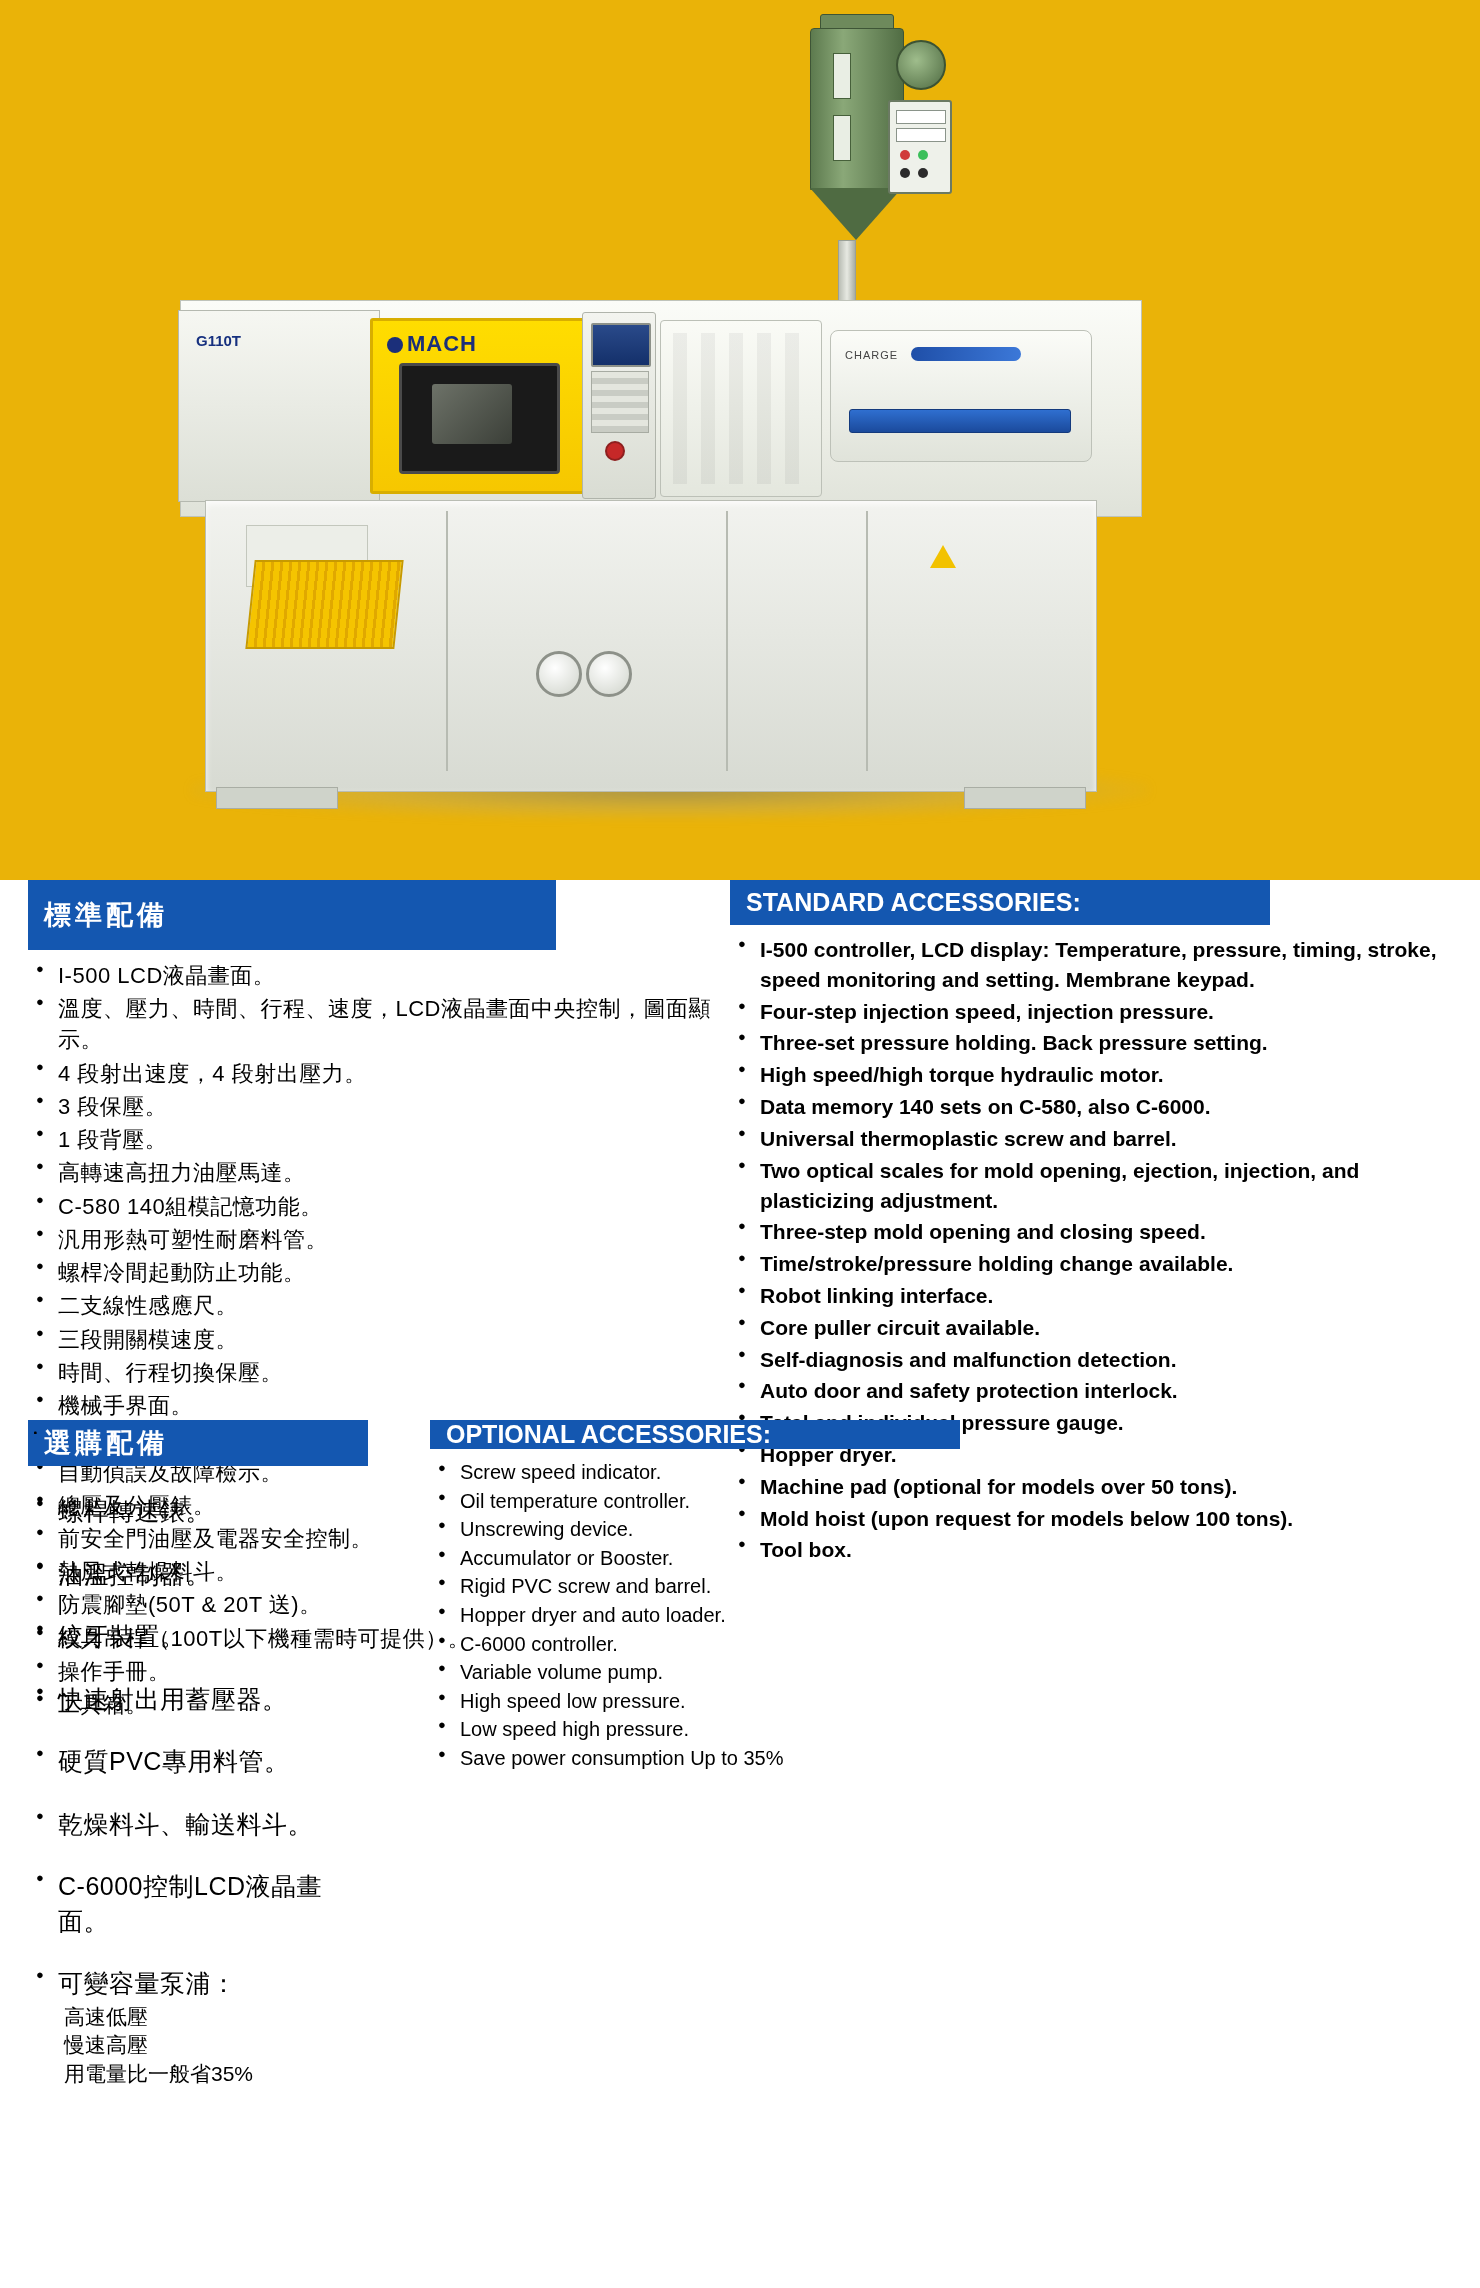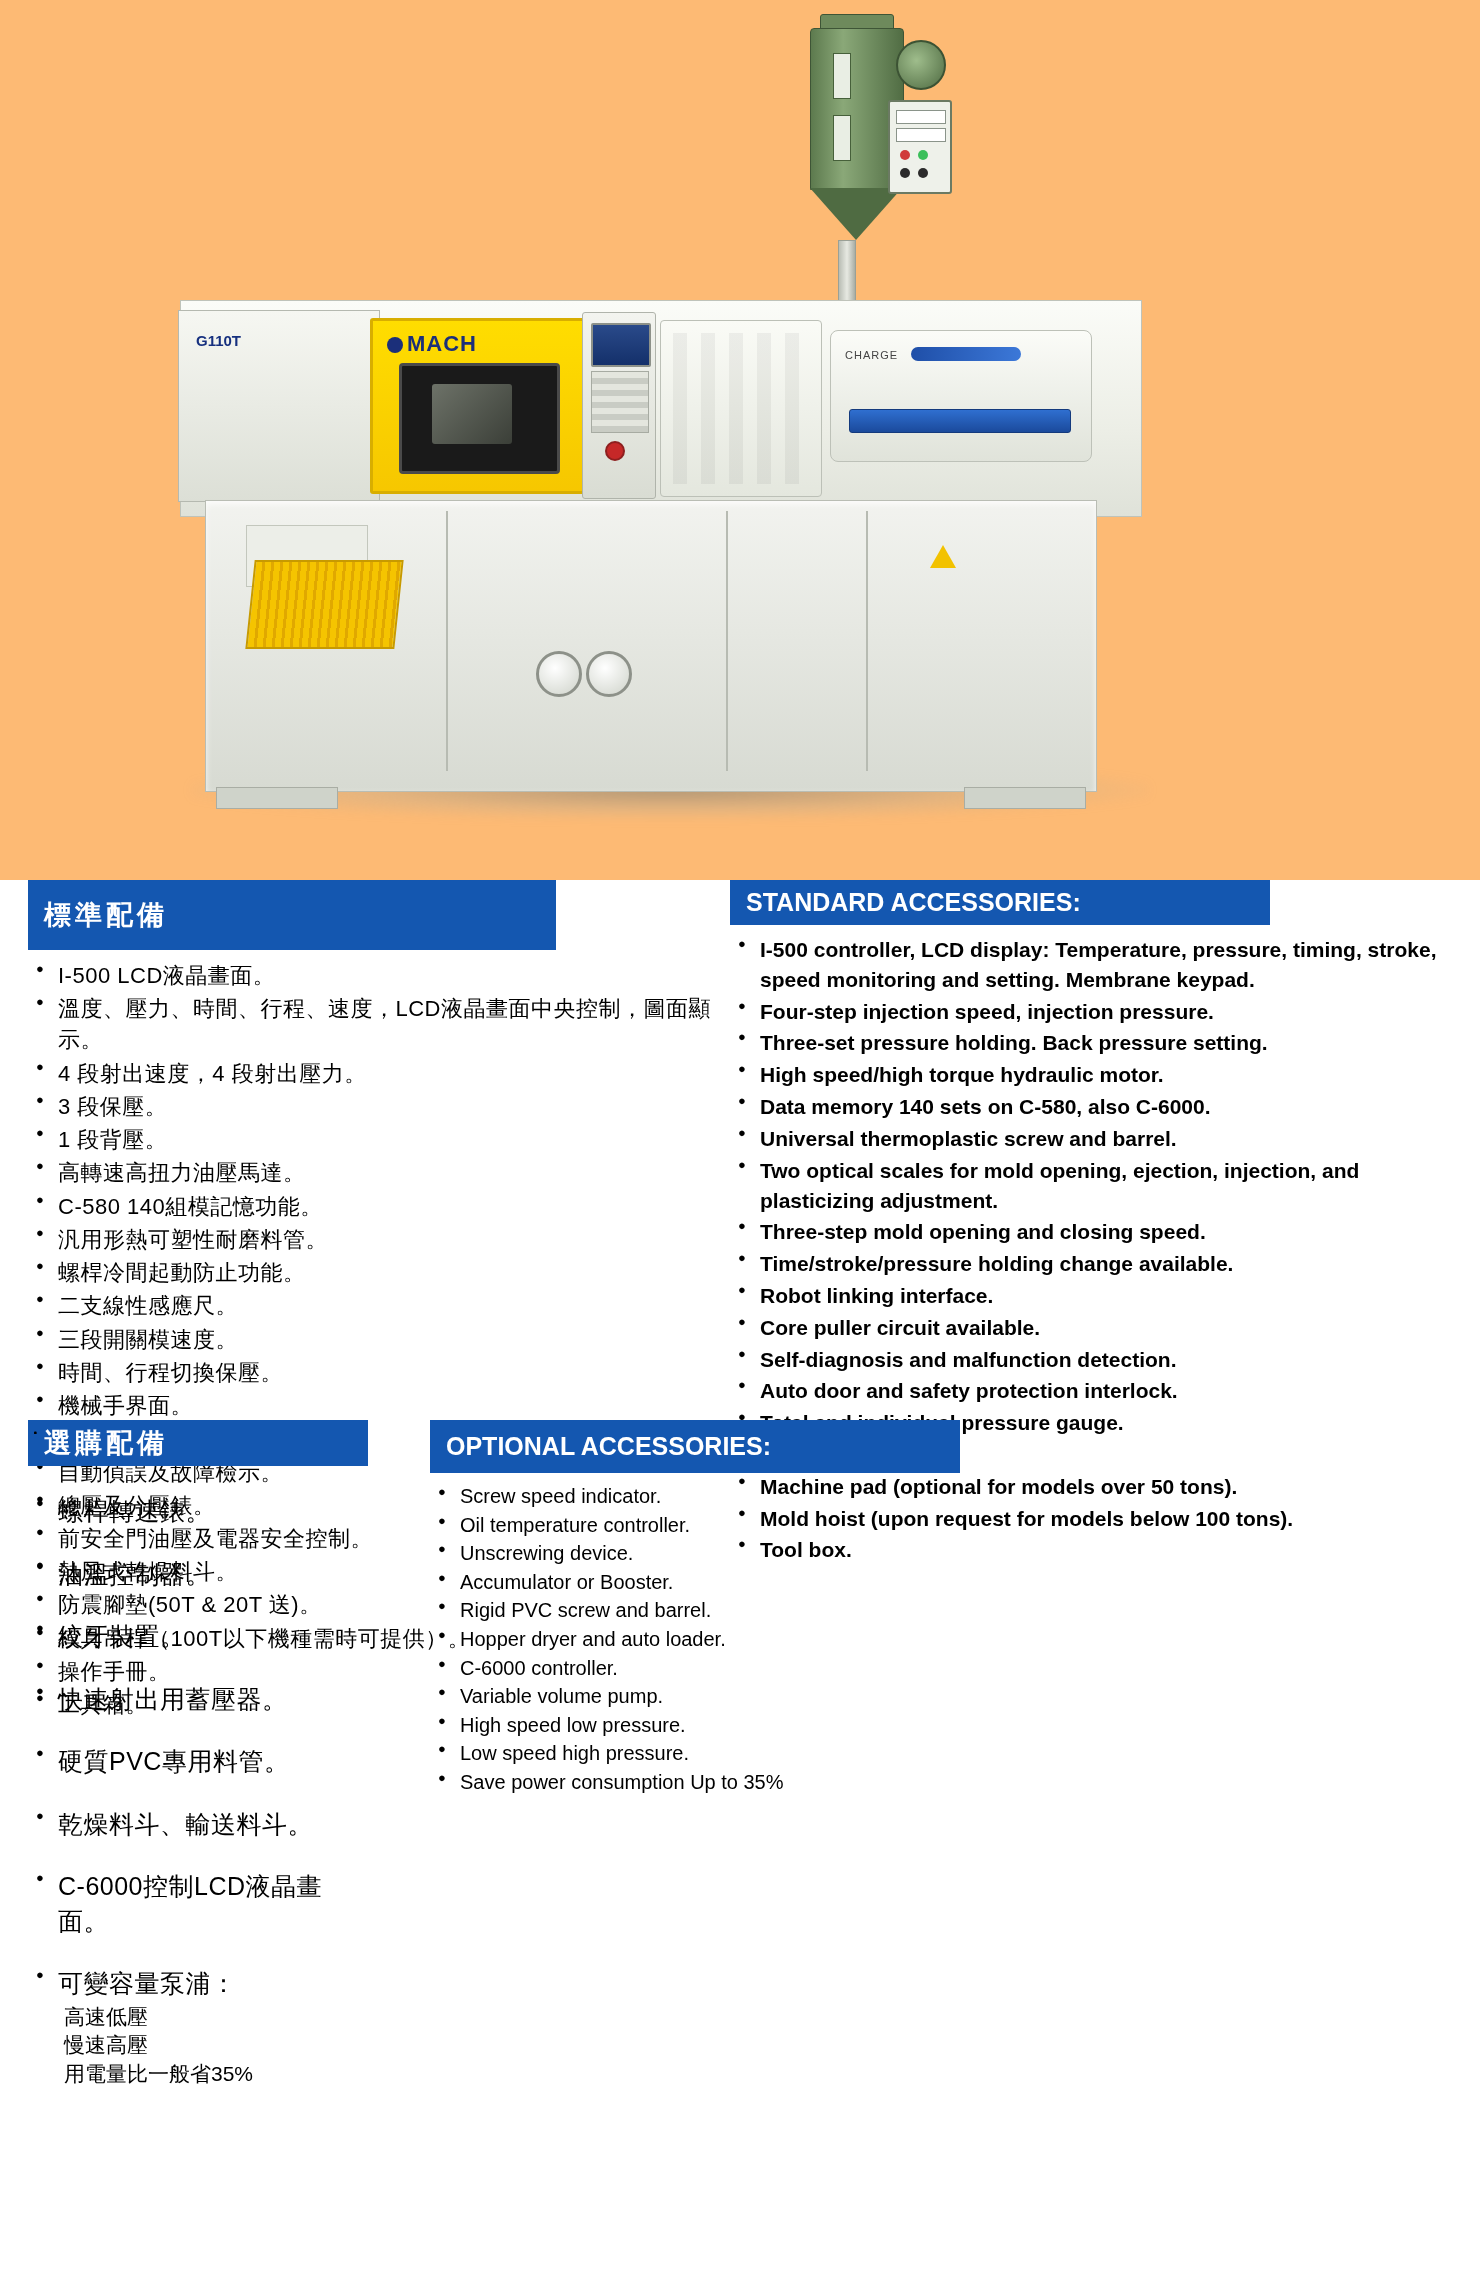--- a/index.html
+++ b/index.html
@@ -14,21 +14,21 @@
     color: #000;
     position: relative;
     overflow: hidden;
   }
 
   
   .photo-area {
     position: relative;
     width: 1480px;
     height: 880px;
-    background: #fdba74;
+    background: #eab308;
     overflow: hidden;
   }
   .shadow-blob {
     position: absolute;
     left: 190px;
     top: 760px;
     width: 960px;
     height: 60px;
     background: radial-gradient(ellipse at center, rgba(120,125,120,0.55) 0%, rgba(160,165,160,0.25) 45%, rgba(255,255,255,0) 75%);
     filter: blur(4px);
@@ -364,21 +364,21 @@
   }
   .bar-zh-opt {
     font-size: 27px;
     letter-spacing: 4px;
     width: 340px;
     padding: 5px 16px;
   }
   .bar-en-opt {
     font-size: 25px;
     width: 530px;
-    padding: 12px 16px;
+    padding: 0 16px;
   }
   ul.list {
     list-style: none;
     margin: 10px 0 0 0;
     padding: 0;
   }
   ul.list li {
     position: relative;
     padding-left: 30px;
     margin-bottom: 2px;

